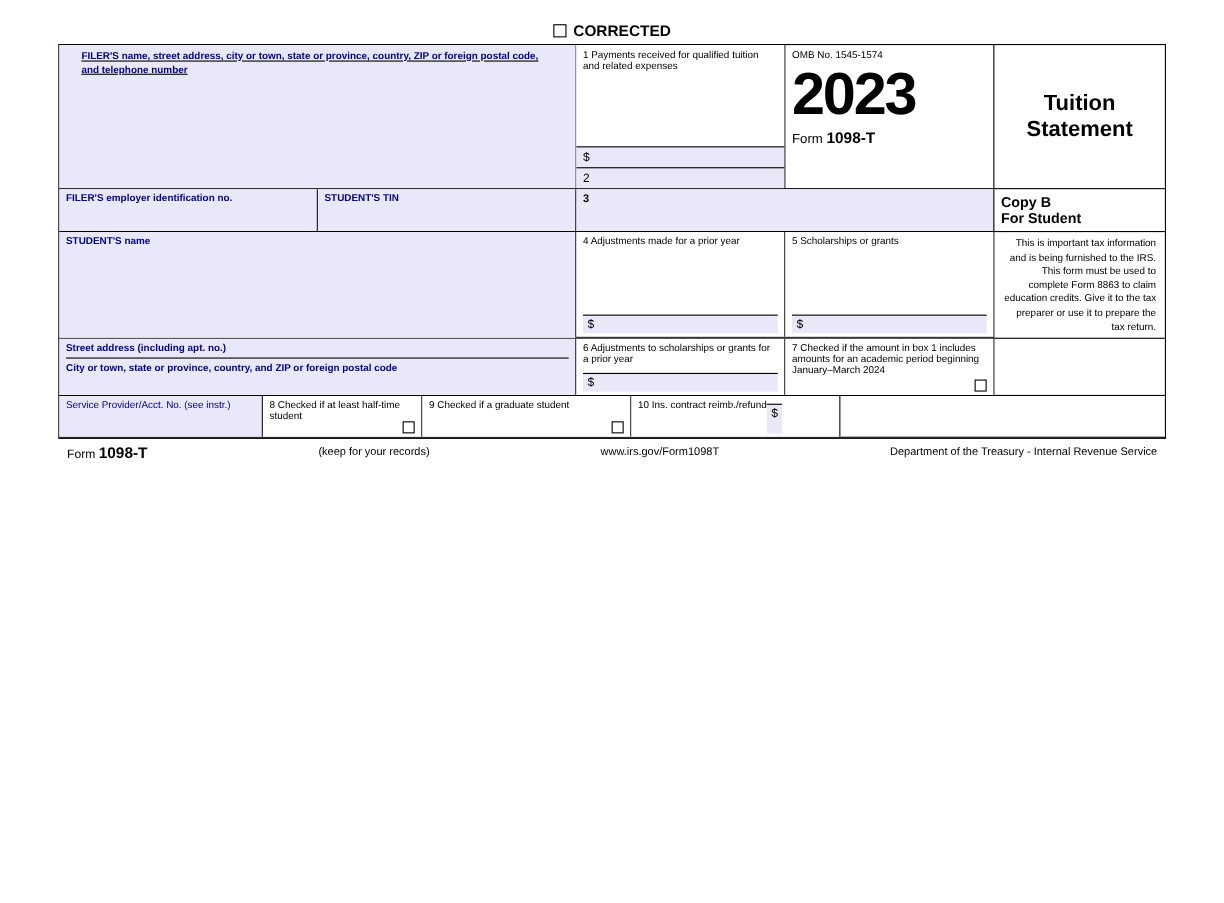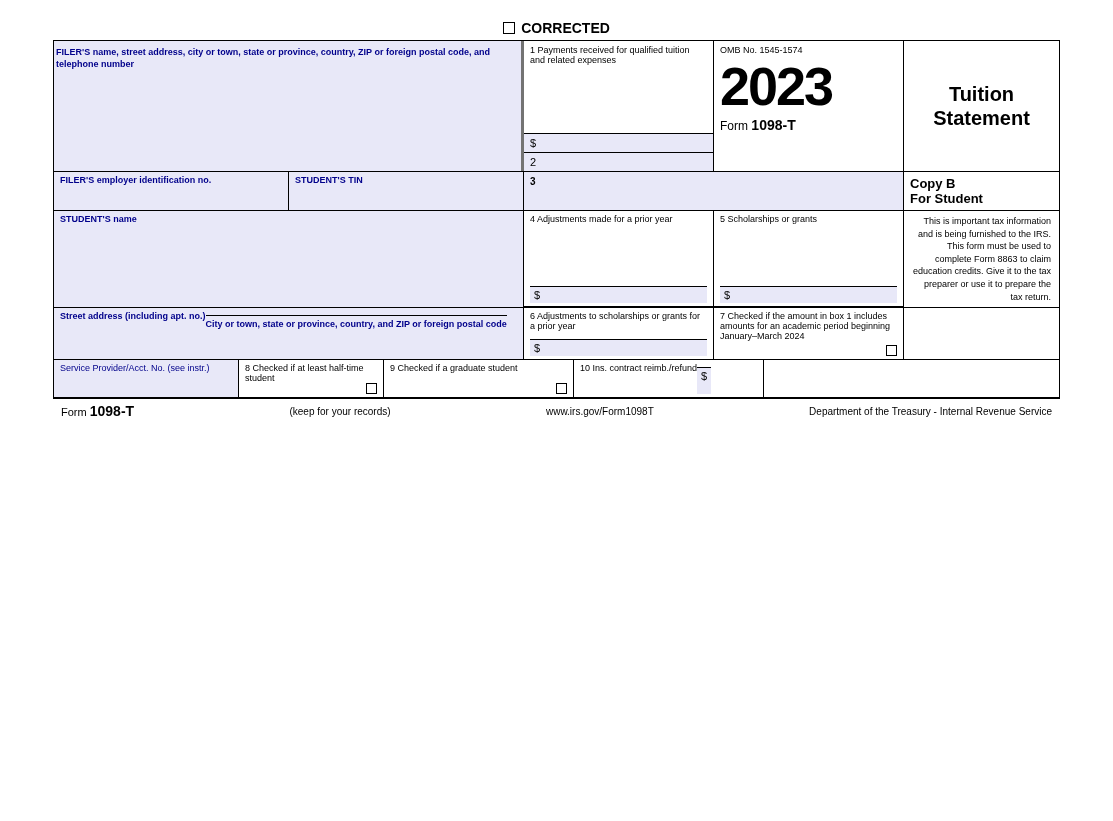--- a/index.html
+++ b/index.html
@@ -37,24 +37,25 @@
       border: 1.5px solid #000;
       width: 100%;
     }
     
     .row1 {
       display: flex;
       border-bottom: 1px solid #000;
     }
     .filer-info {
       flex: 0 0 470px;
-      border-right: 3px solid #737373;
-      padding: 4px 2px;
+      border-right: 1px solid #737373;
+      padding: 4px 20px;
       min-height: 130px;
       background: #e8e8f8;
+      text-decoration: underline;
     }
     .filer-info-label {
       font-size: 9px;
       color: #00008B;
       font-weight: bold;
     }
     .box1-section {
       flex: 0 0 190px;
       border-right: 1px solid #000;
       display: flex;
@@ -244,21 +245,21 @@
     }
     .street-address {
       flex: 0 0 470px;
       border-right: 1px solid #000;
       padding: 3px 6px;
       font-size: 9px;
       color: #00008B;
       font-weight: bold;
       background: #e8e8f8;
       display: flex;
-      flex-direction: row;
+      flex-direction: column;
     }
     .street-address-label {
       flex: 0 0 auto;
     }
     .city-row-inner {
       border-top: 1px solid #000;
       margin-top: 4px;
       padding-top: 3px;
       font-size: 9px;
       color: #00008B;

